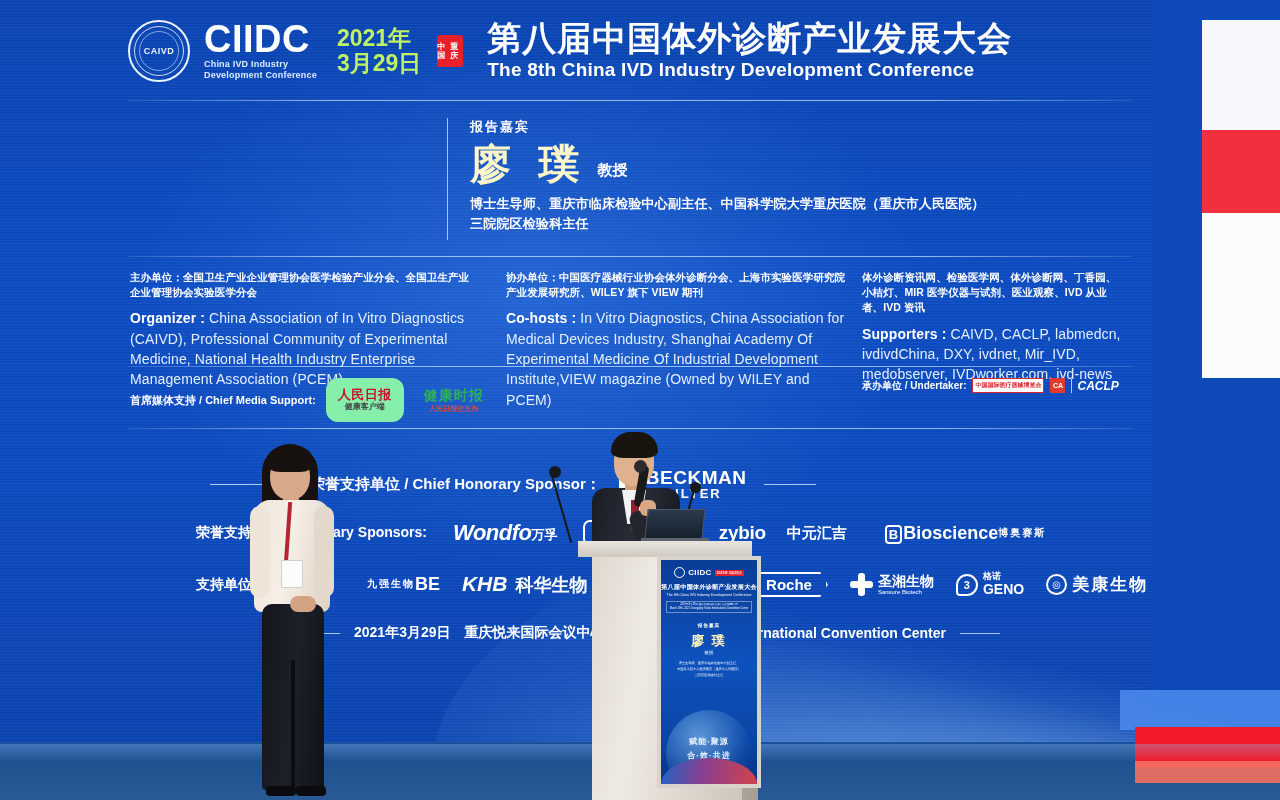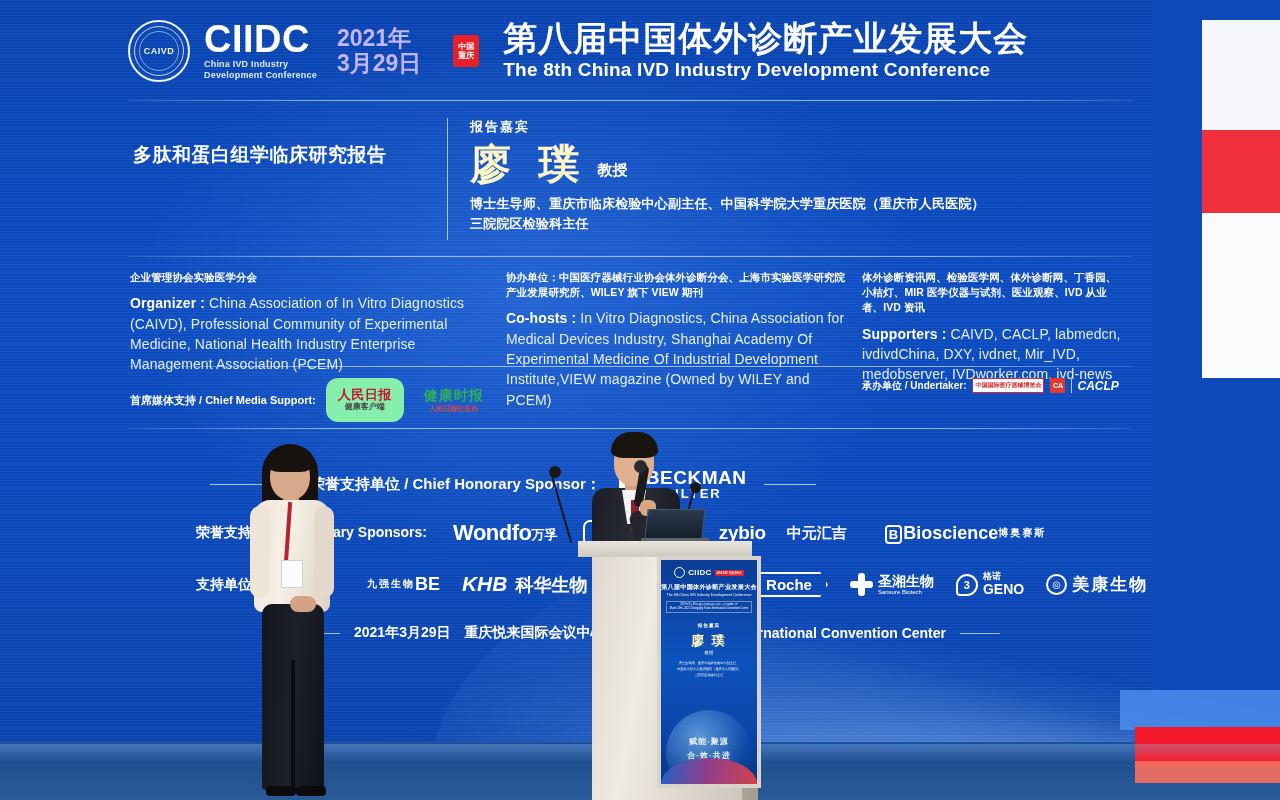--- a/index.html
+++ b/index.html
@@ -84,27 +84,27 @@
   .brand-block { display: flex; flex-direction: column; justify-content: center; }
   .brand-ciidc {
     font-size: 38px; font-weight: bold; color: #ffffff; line-height: .95;
     letter-spacing: .5px;
   }
   .brand-sub {
     font-size: 9px; font-weight: bold; color: #dbeaff; line-height: 1.25;
     letter-spacing: .2px; margin-top: 2px;
   }
   .date-block {
-    display: flex; flex-direction: column; color: #c4b5fd; font-weight: bold;
+    display: flex; flex-direction: column; color: #bef264; font-weight: bold;
     font-size: 23px; line-height: 1.08; margin-left: 6px;
   }
   .cn-flag-badge {
     width: 26px; height: 32px; background: #e8202a; border-radius: 3px;
-    display: flex; flex-direction: column; align-items: center; justify-content: center;
-    color: #fff; font-size: 8px; font-weight: bold; line-height: 1.15; margin-left: 18px;
+    display: flex; flex-direction: row; align-items: center; justify-content: center;
+    color: #fff; font-size: 8px; font-weight: bold; line-height: 1.15; margin-left: 2px;
   }
   .title-block { margin-left: 10px; }
   .title-cn {
     font-size: 34px; font-weight: bold; color: #ffffff; letter-spacing: 1px;
     line-height: 1.05; white-space: nowrap;
   }
   .title-en {
     font-size: 19px; font-weight: bold; color: #ffffff; letter-spacing: .2px;
     margin-top: 2px; white-space: nowrap;
   }
@@ -206,21 +206,21 @@
 
   .lg { display: flex; align-items: center; color: #fff; white-space: nowrap; }
   .lg-beckman { font-size: 19px; font-weight: bold; letter-spacing: .5px; line-height: 1; }
   .lg-beckman small { display: block; font-size: 13px; letter-spacing: 2px; font-weight: bold; }
   .lg-hexmark {
     width: 21px; height: 24px; margin-right: 6px;
     background: #ffffff;
     clip-path: polygon(50% 0,100% 28%,100% 72%,50% 100%,0 72%,0 28%);
   }
   .lg-wondfo { text-align: center; line-height: 1; }
-  .lg-wondfo .w1 { font-size: 22px; font-weight: bold; letter-spacing: -.5px; }
+  .lg-wondfo .w1 { font-size: 22px; font-weight: bold; font-style: italic; letter-spacing: -.5px; }
   .lg-wondfo .w2 { font-size: 13px; font-weight: bold; margin-top: 2px; }
   .lg-snibe {
     border: 2px solid #ffffff; border-radius: 7px; padding: 1px 9px;
     font-size: 17px; font-weight: bold;
   }
   .lg-zybio { display: flex; align-items: center; gap: 19px; }
   .lg-zybio .zmark {
     width: 22px; height: 22px; border: 2px solid #fff; border-radius: 6px;
     display: flex; align-items: center; justify-content: center;
     font-size: 12px; font-weight: bold; font-style: italic;
@@ -454,38 +454,38 @@
       <div class="title-en">The 8th China IVD Industry Development Conference</div>
     </div>
   </div>
 
   <div class="rule" style="left:128px; top:100px; width:1004px;"></div>
   <div class="rule" style="left:128px; top:256px; width:1004px;"></div>
   <div class="rule" style="left:128px; top:366px; width:1004px;"></div>
   <div class="rule" style="left:128px; top:428px; width:1004px;"></div>
 
   <div class="talk-title">
-    <div>多肽和蛋白组学临床研究报告</div>
   </div>
   <div class="vdiv"></div>
 
   <div class="guest-wrap">
     <div class="guest-label">报告嘉宾</div>
     <div class="guest-name-row">
       <div class="guest-name">廖 璞</div>
       <div class="guest-rank">教授</div>
     </div>
     <div class="guest-bio">
       <div>博士生导师、重庆市临床检验中心副主任、中国科学院大学重庆医院（重庆市人民医院）</div>
       <div>三院院区检验科主任</div>
     </div>
   </div>
 
   <div class="cols">
     <div class="col col-1">
+      <div class="cn-line">主办单位：全国卫生产业企业管理协会医学检验产业分会、全国卫生产业</div>
       <div class="cn-line">企业管理协会实验医学分会</div>
       <div class="en-line"><b>Organizer :</b><span> China Association of In Vitro Diagnostics (CAIVD), Professional Community of Experimental Medicine, National Health Industry Enterprise Management Association (PCEM)</span></div>
     </div>
     <div class="col col-2">
       <div class="cn-line">协办单位：中国医疗器械行业协会体外诊断分会、上海市实验医学研究院</div>
       <div class="cn-line">产业发展研究所、WILEY 旗下 VIEW 期刊</div>
       <div class="en-line"><b>Co-hosts :</b><span> In Vitro Diagnostics, China Association for Medical Devices Industry,  Shanghai Academy Of Experimental Medicine Of Industrial Development Institute,VIEW magazine (Owned by WILEY and PCEM)</span></div>
     </div>
     <div class="col col-3">
       <div class="cn-line">体外诊断资讯网、检验医学网、体外诊断网、丁香园、小桔灯、MIR 医学仪器与试剂、医业观察、IVD 从业者、IVD 资讯</div>

